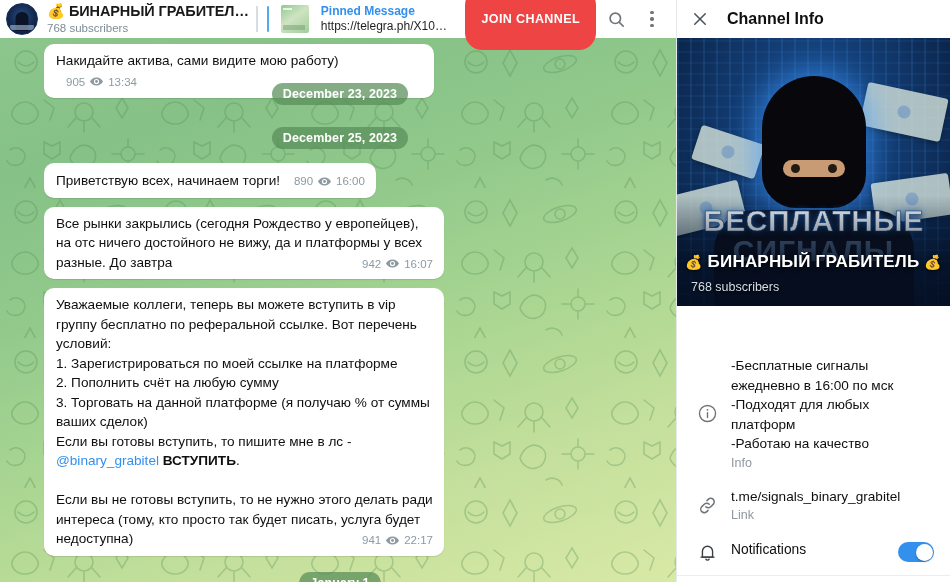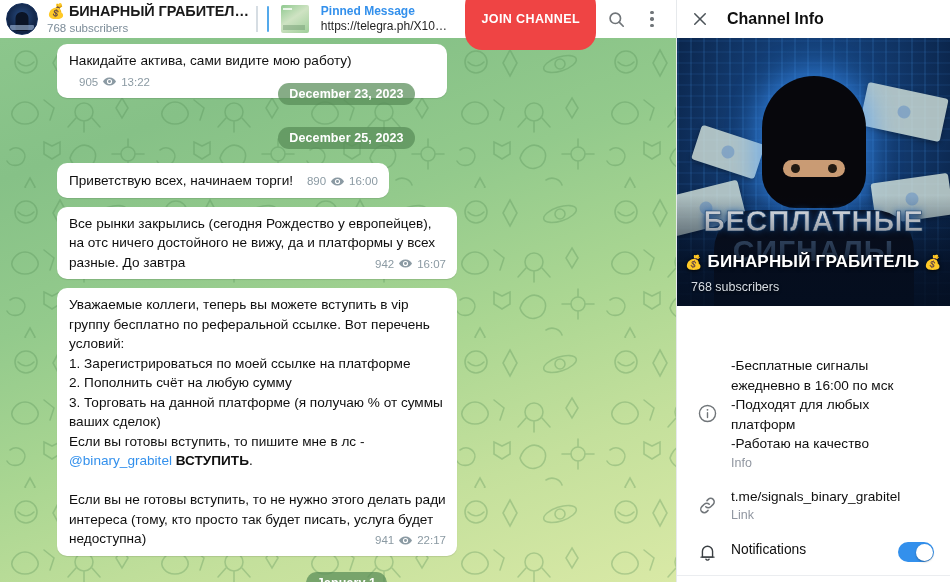--- a/index.html
+++ b/index.html
@@ -95,21 +95,21 @@
   
   .msg-area {
     flex: 1 1 auto; position: relative; overflow: hidden;
     background:
       linear-gradient(160deg,
         #8cc68c 0%, #86c187 18%, #93ca8c 38%,
         #aad692 58%, #c4e09c 78%, #d9e9a6 100%);
   }
   .pattern { position: absolute; inset: 0; opacity: .30; pointer-events: none; }
   .msg-scroll {
-    position: absolute; inset: 0; padding: 6px 0 0 17px;
+    position: absolute; inset: 0; padding: 6px 0 0 4px;
   }
 
   .date-row { display: flex; justify-content: center; margin: 10px 0; }
   .date-chip {
     background: rgba(88,140,88,.72); color: #fff;
     font-size: 12.5px; font-weight: bold;
     padding: 4px 11px; border-radius: 12px;
     letter-spacing: .1px;
   }
   .date-row.overlap { margin: -24px 0 2px 0; position: relative; z-index: 5; }
@@ -350,21 +350,21 @@
           <div class="bubble">
             <span class="txt">Накидайте актива, сами видите мою работу)</span>
             <span class="meta inline">
               <span>905</span>
               <span class="eye">
                 <svg width="13" height="9" viewBox="0 0 16 10" fill="#8b9aa3">
                   <path d="M8 0C4 0 1.3 2.6 0 5c1.3 2.4 4 5 8 5s6.7-2.6 8-5c-1.3-2.4-4-5-8-5zm0 8.2A3.2 3.2 0 1 1 8 1.8a3.2 3.2 0 0 1 0 6.4z"></path>
                   <circle cx="8" cy="5" r="1.8"></circle>
                 </svg>
               </span>
-              <span>13:22</span>
+              <span>13:34</span>
             </span>
           </div>
         </div>
 
         <div class="date-row overlap">
           <span class="date-chip">December 23, 2023</span>
         </div>
 
         <div class="date-row" style="margin-top:22px;">
           <span class="date-chip">December 25, 2023</span>

